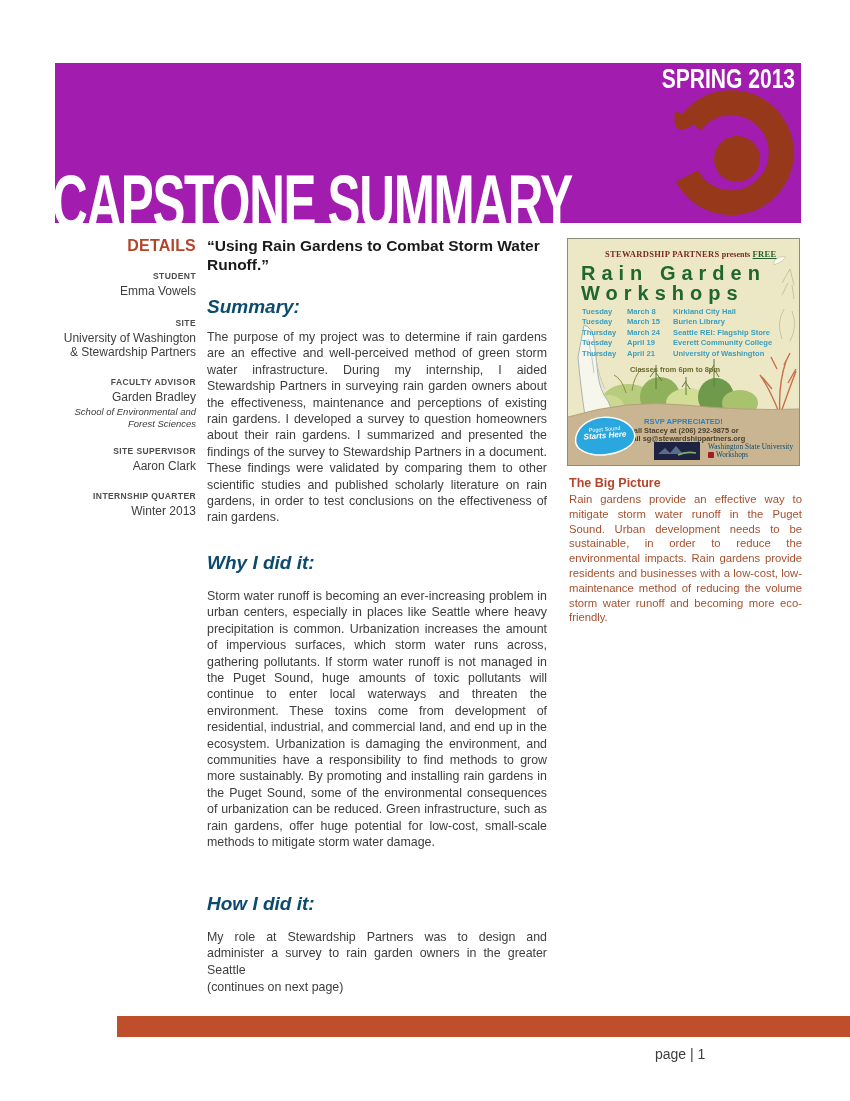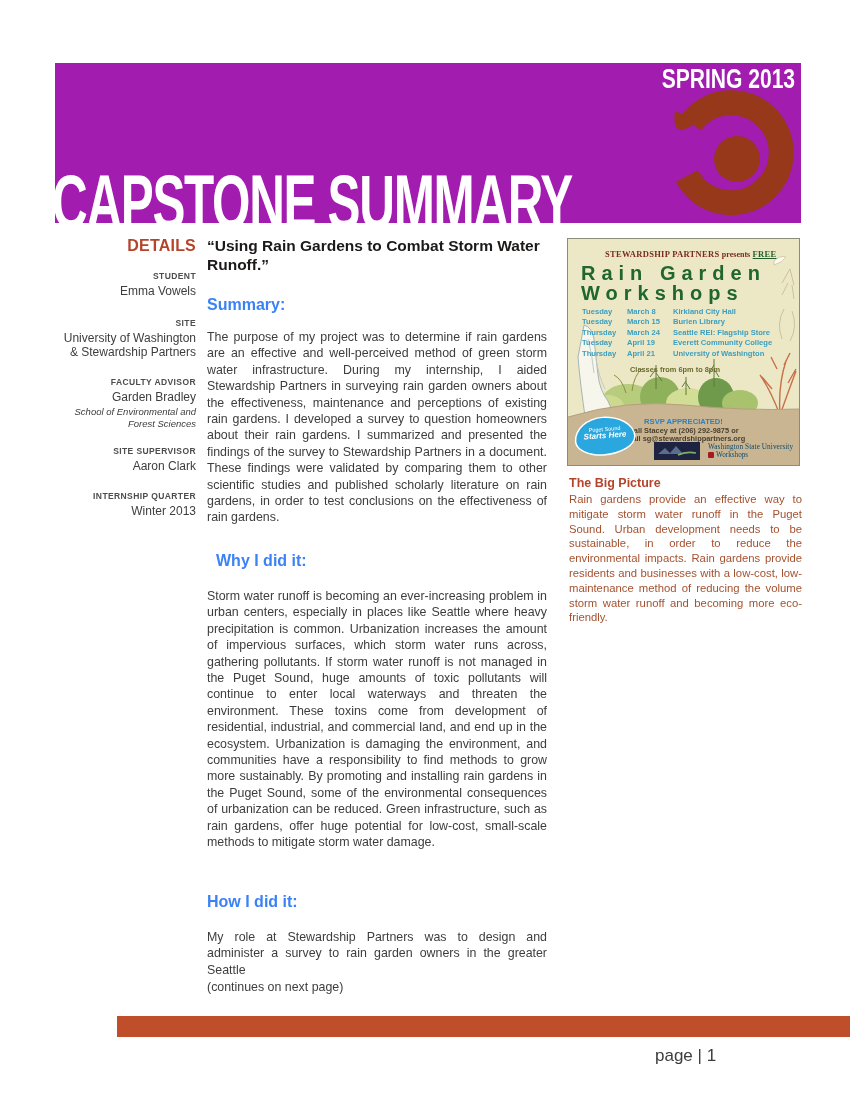--- a/index.html
+++ b/index.html
@@ -16,25 +16,25 @@
   
   .sidebar { position:absolute; left:30px; top:237px; width:166px; text-align:right; }
   .details-heading { color:#b4452b; font-weight:bold; font-size:16px; letter-spacing:.2px; margin-bottom:16px; }
   .field-label { color:#4d4d4d; font-weight:bold; font-size:8.5px; letter-spacing:.4px; }
   .field-value { color:#3d3d3d; font-size:12px; line-height:14.5px; margin-top:3px; white-space:pre-line; }
   .field-note { color:#3d3d3d; font-size:9.5px; font-style:italic; line-height:11.5px; margin-top:2px; white-space:pre-line; font-family:"Liberation Sans", sans-serif; }
 
   
   .main { position:absolute; left:207px; top:236px; width:340px; }
   .article-title { color:#1c1a19; font-weight:bold; font-size:15.5px; line-height:19px; }
-  .section-heading { color:#3b82f6; font-weight:bold; font-size:16px; }
+  .section-heading { color:#0c4a6e; font-weight:bold; font-size:19px;font-style:italic; }
   .body-para { color:#3d3d3d; font-size:12.4px; line-height:16.4px; text-align:justify; }
   .pos-sum-h { position:absolute; left:207px; top:296px; width:340px; }
   .pos-sum-p { position:absolute; left:207px; top:329px; width:340px; }
-  .pos-why-h { position:absolute; left:216px; top:552px; width:340px; }
+  .pos-why-h { position:absolute; left:207px; top:552px; width:340px; }
   .pos-why-p { position:absolute; left:207px; top:588px; width:340px; }
   .pos-how-h { position:absolute; left:207px; top:893px; width:340px; }
   .pos-how-p { position:absolute; left:207px; top:929px; width:340px; }
   .pos-cont  { position:absolute; left:207px; top:980px; width:340px; }
   .continues { color:#3d3d3d; font-size:12.4px; }
 
   
   .poster { position:absolute; left:567px; top:238px; width:233px; height:228px; background:#ece8c6; border:1px solid #8c8c7c; overflow:hidden; }
   .poster-kicker { position:absolute; top:10px; left:13px; font-family:"Liberation Serif", serif; font-size:8.5px; color:#7a2a1e; font-weight:bold; letter-spacing:.3px; white-space:nowrap;padding-left:24px; }
   .poster-kicker .mid { font-size:8px; letter-spacing:0; }
@@ -57,21 +57,21 @@
   .wsu .l1 { font-size:7.2px; line-height:8px; letter-spacing:.1px; }
   .wsu .l2 { font-size:7.2px; line-height:9px; }
   .wsu .mark { display:inline-block; width:6px; height:6px; background:#a31b22; border-radius:1px; margin-right:2px; vertical-align:middle; }
 
   
   .bigpic-h { position:absolute; left:569px; top:476px; width:233px; color:#b4452b; font-weight:bold; font-size:12.5px; }
   .bigpic-p { position:absolute; left:569px; top:492px; width:233px; color:#a5512f; font-size:11.3px; line-height:14.8px; text-align:justify; }
 
   
   .footer-bar { position:absolute; left:117px; top:1016px; width:733px; height:21px; background:#bf4e2b; }
-  .page-num { position:absolute; left:655px; top:1046px; color:#3d3d3d; font-size:17px; }
+  .page-num { position:absolute; left:655px; top:1046px; color:#3d3d3d; font-size:14px; }
 </style>
 </head>
 <body>
 
 <div class="page">
 
   <div class="banner">
     <div class="season">SPRING 2013</div>
     <svg class="swirl" width="130" height="148" viewBox="0 0 130 148">
       <g fill="none" stroke="#97381b" stroke-width="25" stroke-linecap="butt">

